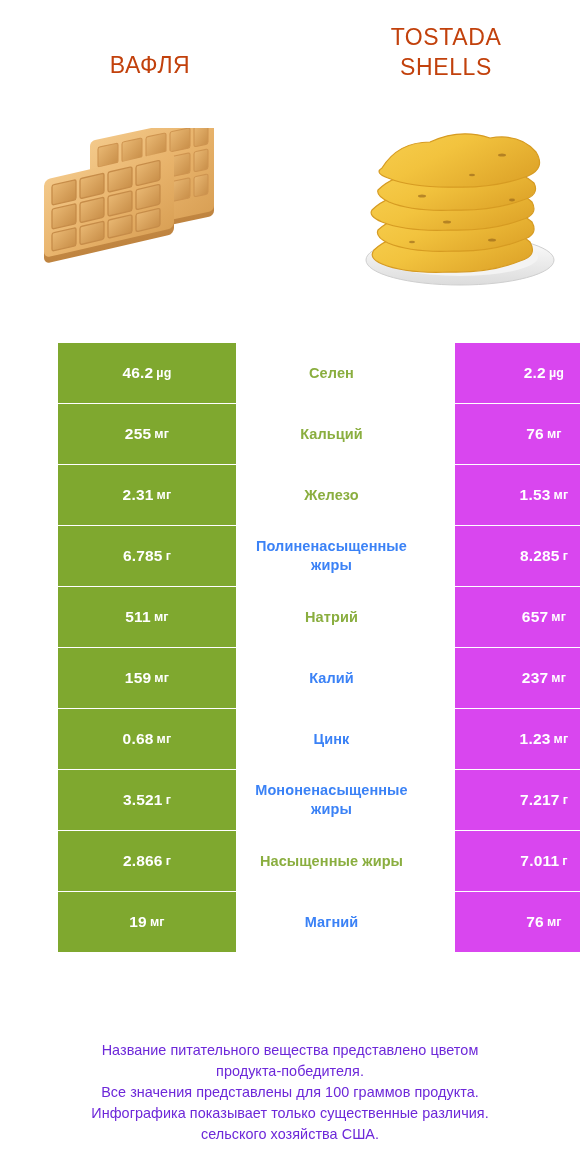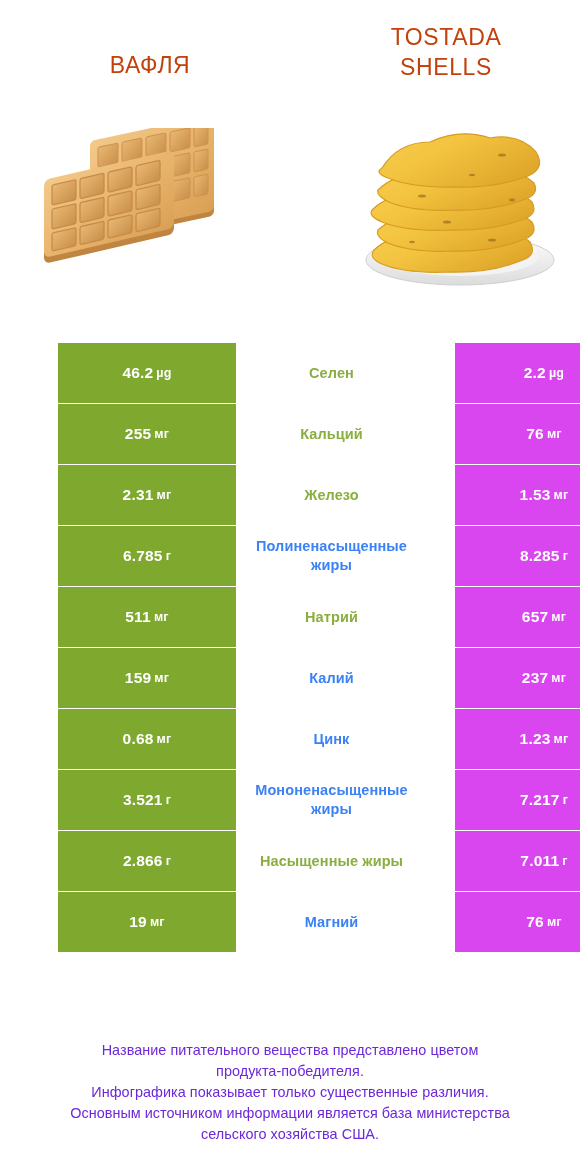--- a/index.html
+++ b/index.html
@@ -416,18 +416,18 @@
         <div class="cell-right">
           <span>76</span>
           <span class="unit">мг</span>
         </div>
       </div>
     </div>
 
   <div class="footnote">
     <p>Название питательного вещества представлено цветом</p>
     <p>продукта-победителя.</p>
+    <p>Все значения представлены для 100 граммов продукта.</p>
     <p>Инфографика показывает только существенные различия.</p>
-    <p>Основным источником информации является база министерства</p>
     <p>сельского хозяйства США.</p>
   </div>
 
 </div>
 
 </body></html>

